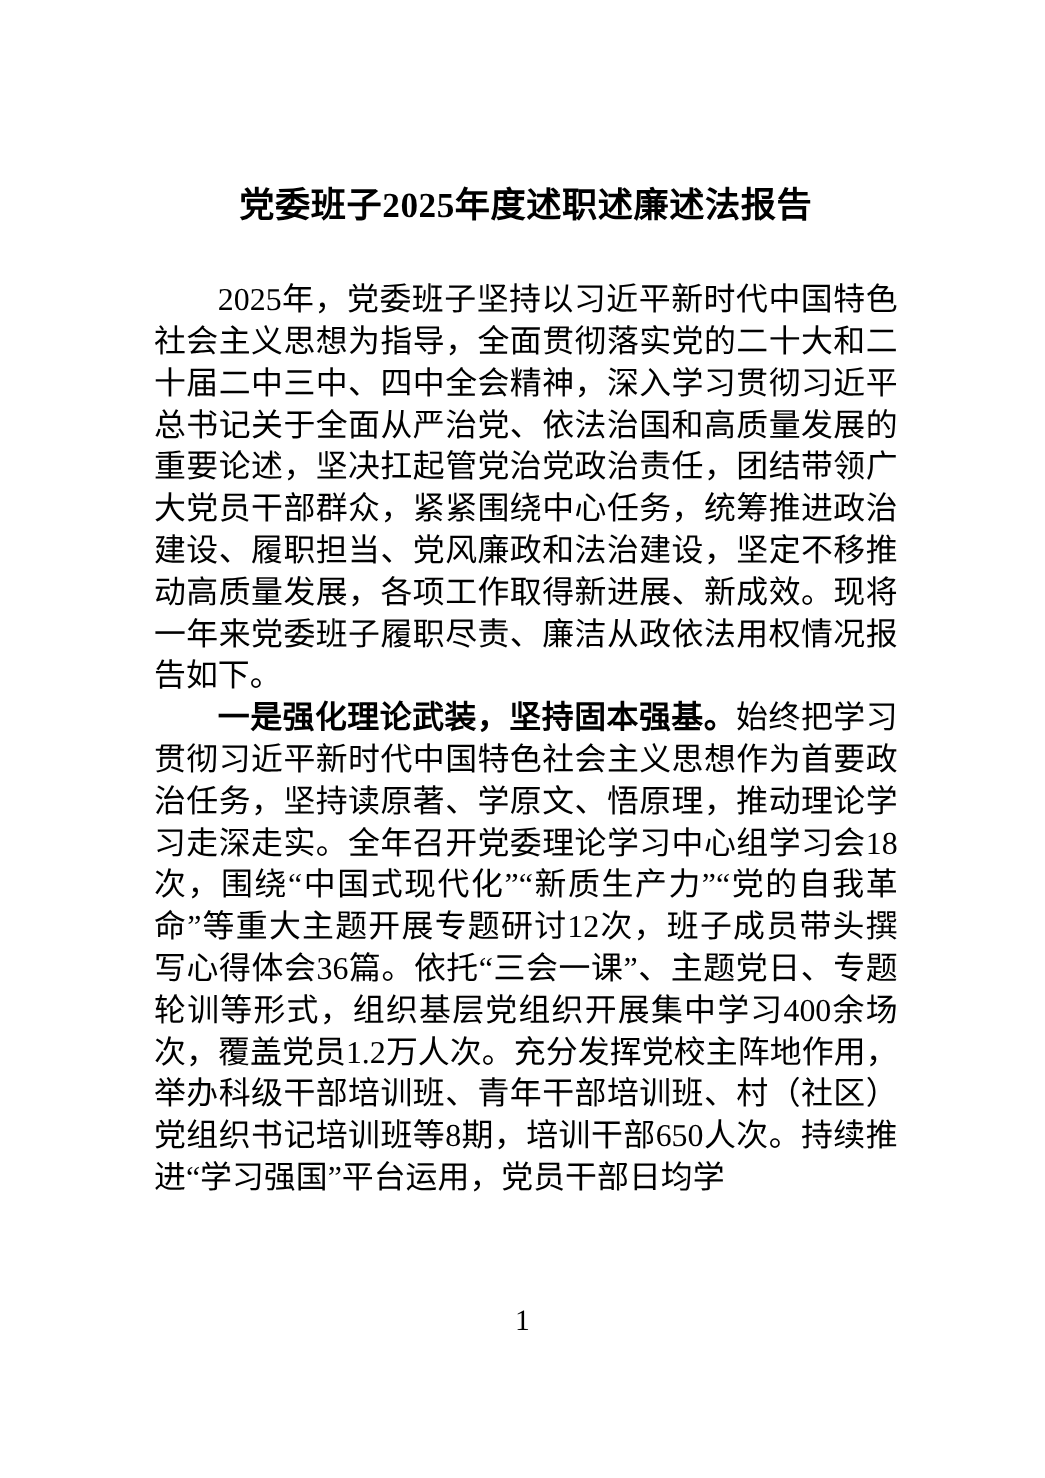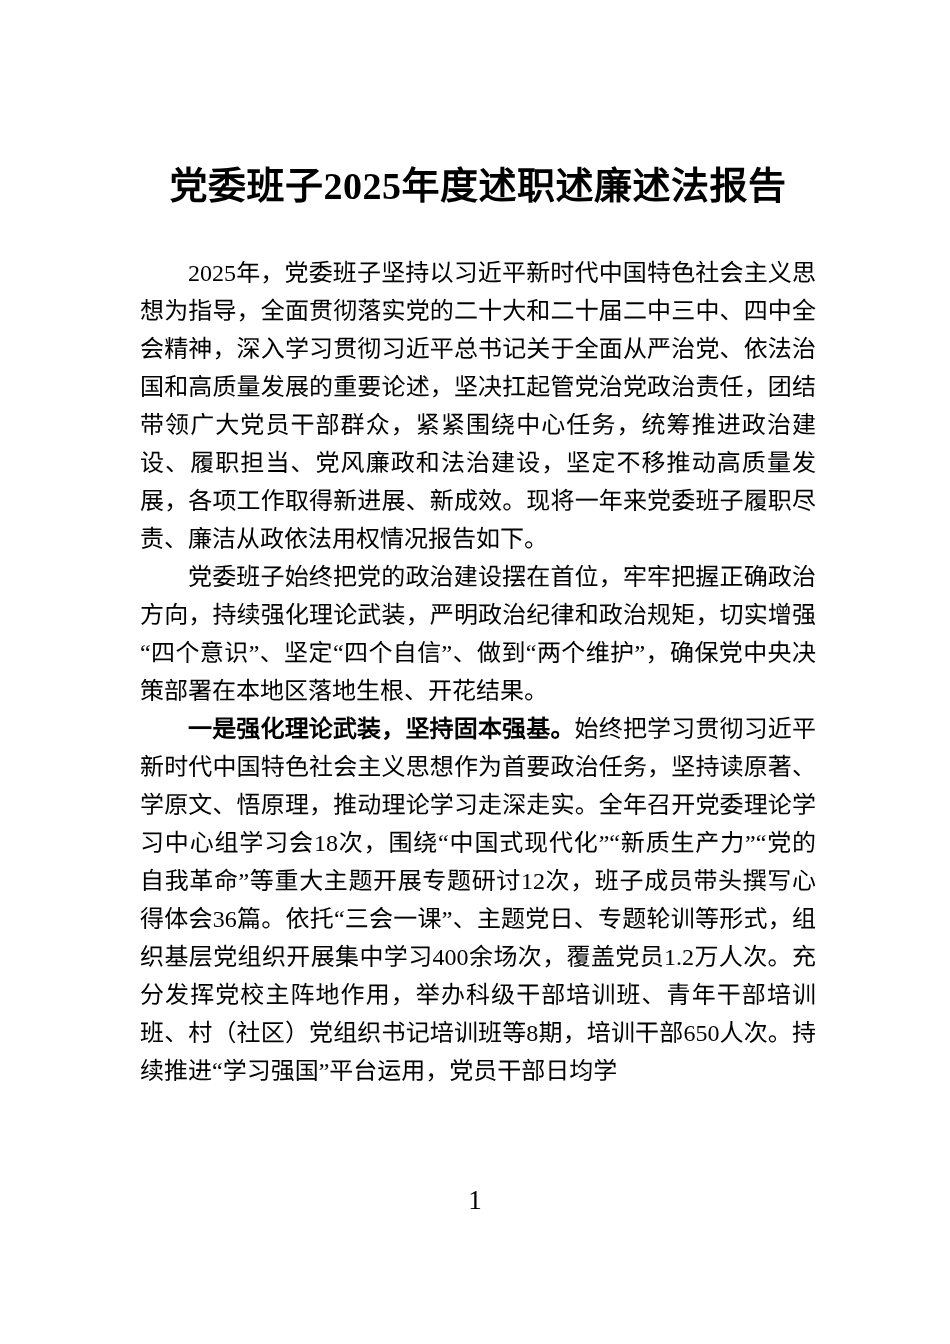--- a/index.html
+++ b/index.html
@@ -17,29 +17,29 @@
     overflow: hidden;
   }
   .content {
     position: absolute;
     left: 140px;
     top: 160px;
     width: 676px;
   }
   .doc-title {
     margin: 0 0 42px 0;
-    font-size: 38px;
+    font-size: 32px;
     line-height: 52px;
     font-weight: 700;
     text-align: center;
     letter-spacing: 0.5px;
   }
   .para {
     margin: 0;
-    font-size: 24px;
+    font-size: 29px;
     line-height: 38px;
     text-align: justify;
     text-justify: inter-ideograph;
     text-indent: 2em;
     word-break: break-word;
   }
   .para .lead {
     font-weight: 700;
   }
   .page-number {
@@ -56,19 +56,18 @@
 </head>
 <body>
 
 <div class="page">
   <div class="content">
     <h1 class="doc-title">党委班子2025年度述职述廉述法报告</h1>
 
     <p class="para">2025年，党委班子坚持以习近平新时代中国特色社会主义思想为指导，全面贯彻落实党的二十大和二十届二中三中、四中全会精神，深入学习贯彻习近平总书记关于全面从严治党、依法治国和高质量发展的重要论述，坚决扛起管党治党政治责任，团结带领广大党员干部群众，紧紧围绕中心任务，统筹推进政治建设、履职担当、党风廉政和法治建设，坚定不移推动高质量发展，各项工作取得新进展、新成效。现将一年来党委班子履职尽责、廉洁从政依法用权情况报告如下。</p>
 
 
-    <p class="para">党委班子始终把党的政治建设摆在首位，牢牢把握正确政治方向，持续强化理论武装，严明政治纪律和政治规矩，切实增强“四个意识”、坚定“四个自信”、做到“两个维护”，确保党中央决策部署在本地区落地生根、开花结果。</p>
 
     <p class="para"><strong class="lead">一是强化理论武装，坚持固本强基。</strong><span>始终把学习贯彻习近平新时代中国特色社会主义思想作为首要政治任务，坚持读原著、学原文、悟原理，推动理论学习走深走实。全年召开党委理论学习中心组学习会18次，围绕“中国式现代化”“新质生产力”“党的自我革命”等重大主题开展专题研讨12次，班子成员带头撰写心得体会36篇。依托“三会一课”、主题党日、专题轮训等形式，组织基层党组织开展集中学习400余场次，覆盖党员1.2万人次。充分发挥党校主阵地作用，举办科级干部培训班、青年干部培训班、村（社区）党组织书记培训班等8期，培训干部650人次。持续推进“学习强国”平台运用，党员干部日均学</span></p>
   </div>
 
   <div class="page-number">1</div>
 </div>
 
 </body></html>

